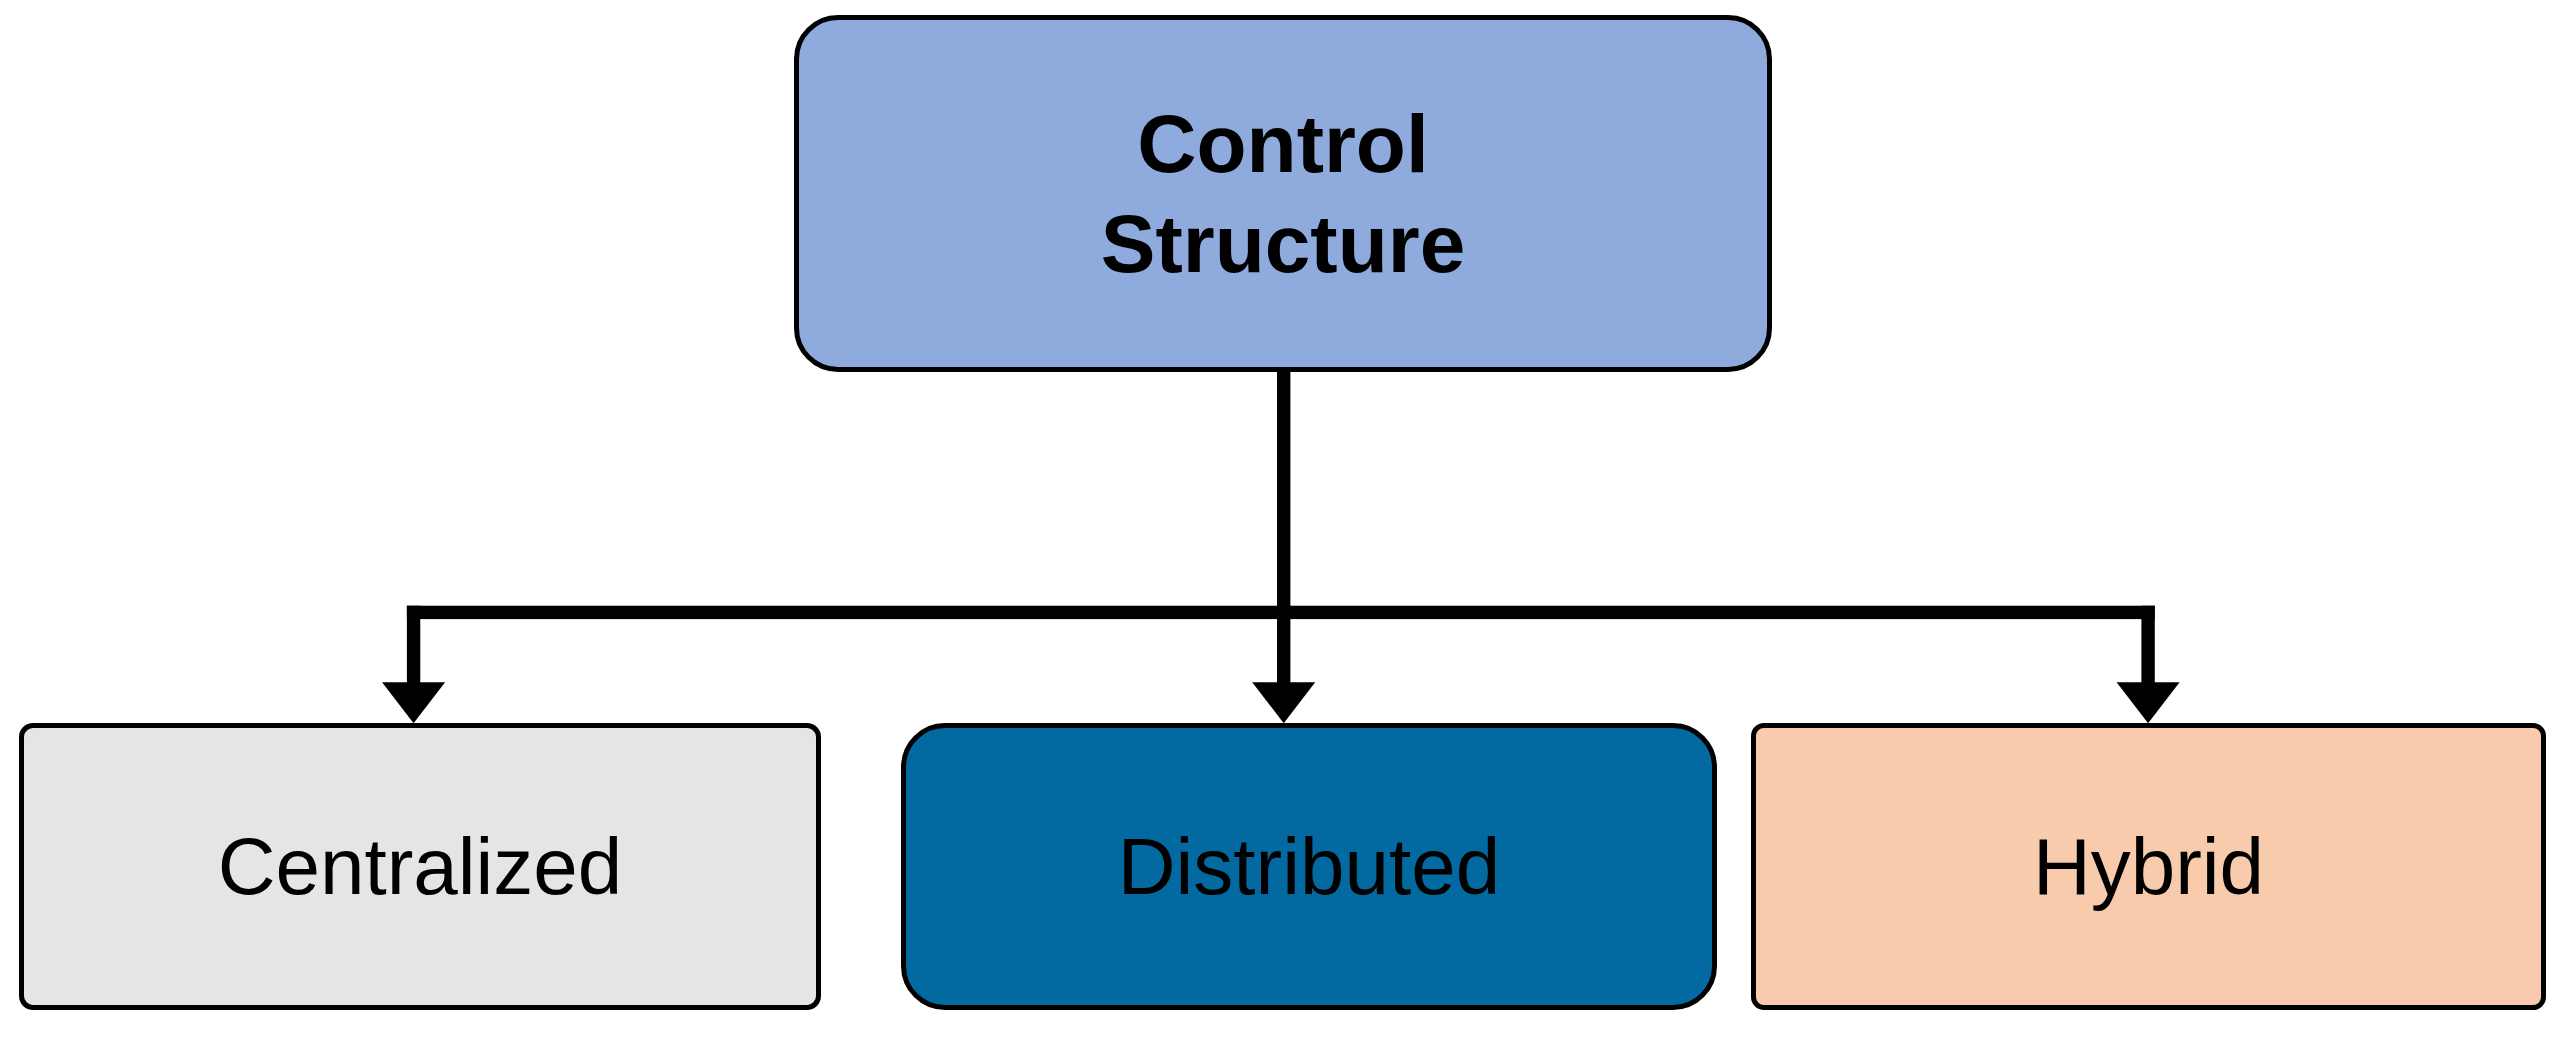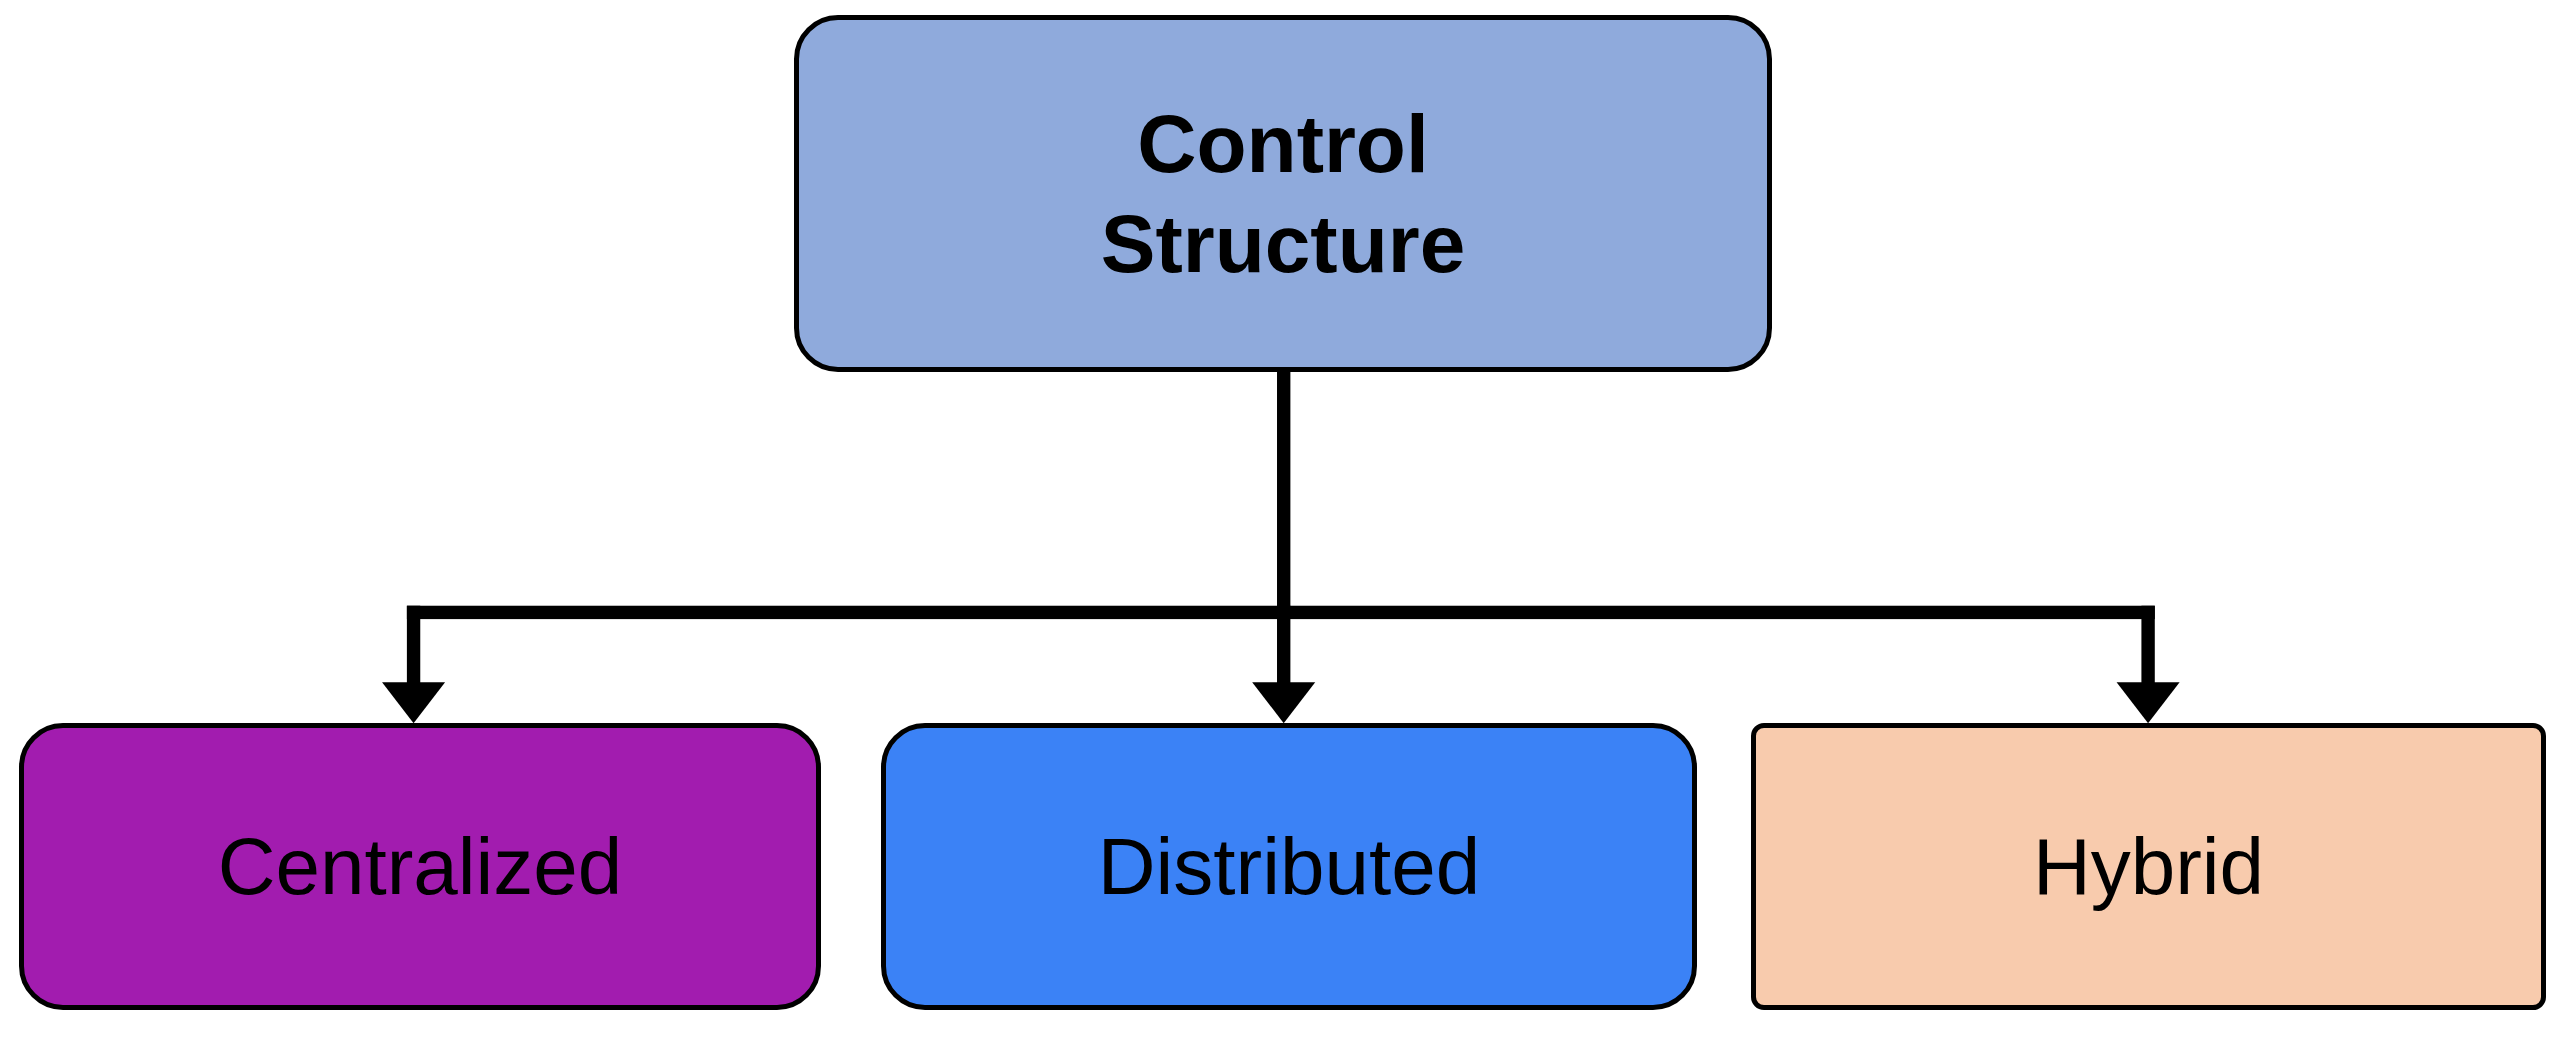--- a/index.html
+++ b/index.html
@@ -99,25 +99,25 @@
       <rect x="2242" y="634" width="14" height="86"></rect>
       <polygon points="2216,714 2282,714 2249,757"></polygon>
     </g>
   </svg>
 
   <div class="node" id="node-root" style="background:#8FAADC;">
     <span class="node-label">Control
 Structure</span>
   </div>
 
-  <div class="node" id="node-centralized" style="background:#a21caf;">
+  <div class="node" id="node-centralized" style="background:#e5e5e5;border-radius:14px;">
     <span class="node-label">Centralized</span>
   </div>
 
-  <div class="node" id="node-distributed" style="background:#3b82f6;">
+  <div class="node" id="node-distributed" style="background:#0369a1;margin-left:20px;">
     <span class="node-label">Distributed</span>
   </div>
 
   <div class="node" id="node-hybrid" style="background:#F8CBAD;">
     <span class="node-label">Hybrid</span>
   </div>
 
 </div>
 
 

